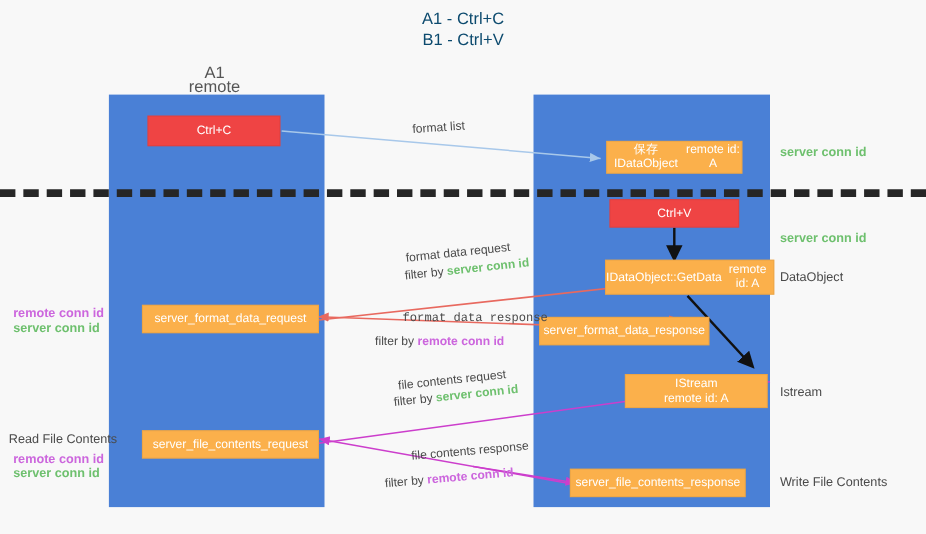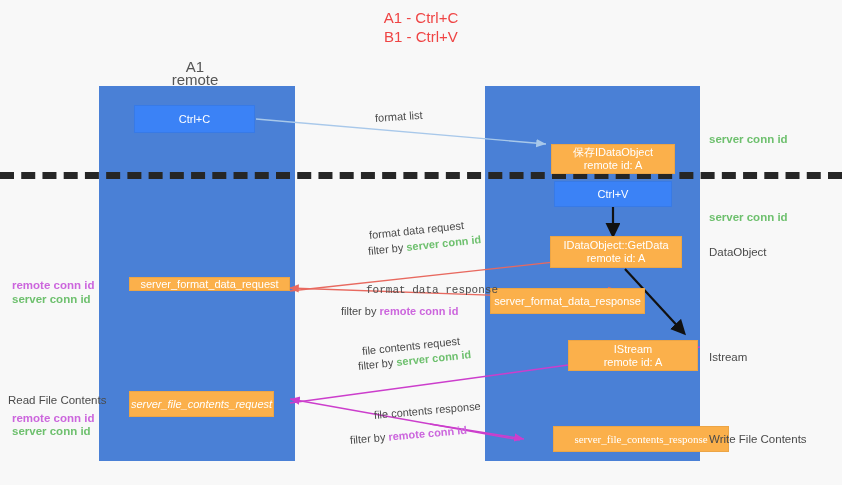--- a/index.html
+++ b/index.html
@@ -9,41 +9,41 @@
     background: #f8f8f8;
     font-family: "Liberation Sans", sans-serif;
     position: relative;
     overflow: hidden;
     color: #444;
   }
   #stage { position:absolute; inset:0; }
 
   .title {
     position:absolute; left:0; right:0; top:8px;
-    text-align:center; font-size:15px; color:#ef4444; line-height:19px;
+    text-align:center; font-size:15px; color:#0c4a6e; line-height:19px;
   }
 
   .col-head {
     position:absolute; text-align:center; font-size:15px;
     color:#555; line-height:13px; width:200px;
   }
   .col-head .c1 { display:block; }
   .col-head .c2 { display:block; }
 
   .panel {
     position:absolute; background:#4a80d6;
   }
 
   .box {
     position:absolute; display:flex; align-items:center; justify-content:center;
     text-align:center; color:#ffffff; font-size:11px; line-height:13px;
     border:1px solid rgba(0,0,0,0.06);
   }
   .box.orange { background:#fbb04b; }
-  .box.green  { background:#3b82f6;text-align:center; }
+  .box.green  { background:#ef4444;text-align:center; }
   .box span { display:block; }
 
   .side-label {
     position:absolute; font-size:11.5px; line-height:14px;
   }
   .side-label.plain { color:#4a4a4a; }
   .lbl-green  { color:#6ec06e; font-weight:bold; }
   .lbl-purple { color:#cc66dd; font-weight:bold; }
 
   .arrow-label {
@@ -110,52 +110,52 @@
     <line x1="520" y1="440" x2="290" y2="399" stroke="#cc3ecc" stroke-width="1.4" marker-end="url(#ah-mag)"></line>
     <line x1="430" y1="424" x2="524" y2="439" stroke="#cc3ecc" stroke-width="1.4" marker-end="url(#ah-mag)"></line>
   </svg>
 
   <div class="dashline" style="top:172px;"></div>
 
   <div class="box green" style="left:134px; top:105px; width:121px; height:28px;">
     <span>Ctrl+C</span>
   </div>
 
-  <div class="box orange" style="left:129px; top:277px; width:161px; height:14px;">
+  <div class="box orange" style="left:129px; top:277px; width:161px; height:26px;">
     <span>server_format_data_request</span>
   </div>
 
-  <div class="box orange" style="left:129px; top:391px; width:145px; height:26px;font-style:italic;">
+  <div class="box orange" style="left:129px; top:391px; width:161px; height:26px;">
     <span>server_file_contents_request</span>
   </div>
 
-  <div class="box orange" style="left:551px; top:128px; width:124px; height:30px; flex-direction:column;margin-top:16px;">
+  <div class="box orange" style="left:551px; top:128px; width:124px; height:30px; flex-direction:row;">
     <span>保存IDataObject</span>
     <span>remote id: A</span>
   </div>
 
   <div class="box green" style="left:554px; top:181px; width:118px; height:26px;">
     <span>Ctrl+V</span>
   </div>
 
-  <div class="box orange" style="left:550px; top:236px; width:132px; height:32px; flex-direction:column;">
+  <div class="box orange" style="left:550px; top:236px; width:154px; height:32px; flex-direction:row;">
     <span>IDataObject::GetData</span>
     <span>remote id: A</span>
   </div>
 
   <div class="box orange" style="left:490px; top:288px; width:155px; height:26px;">
     <span>server_format_data_response</span>
   </div>
 
   <div class="box orange" style="left:568px; top:340px; width:130px; height:31px; flex-direction:column;">
     <span>IStream</span>
     <span>remote id: A</span>
   </div>
 
-  <div class="box orange" style="left:553px; top:426px; width:176px; height:26px;font-family:Liberation Serif, serif;">
+  <div class="box orange" style="left:518px; top:426px; width:160px; height:26px;">
     <span>server_file_contents_response</span>
   </div>
 
   <div class="side-label lbl-green" style="left:709px; top:132px;">server conn id</div>
   <div class="side-label lbl-green" style="left:709px; top:210px;">server conn id</div>
   <div class="side-label plain" style="left:709px; top:245px;">DataObject</div>
   <div class="side-label plain" style="left:709px; top:350px;">Istream</div>
   <div class="side-label plain" style="left:709px; top:432px;">Write File Contents</div>
 
   <div class="side-label lbl-purple" style="left:12px; top:278px;">remote conn id</div>

